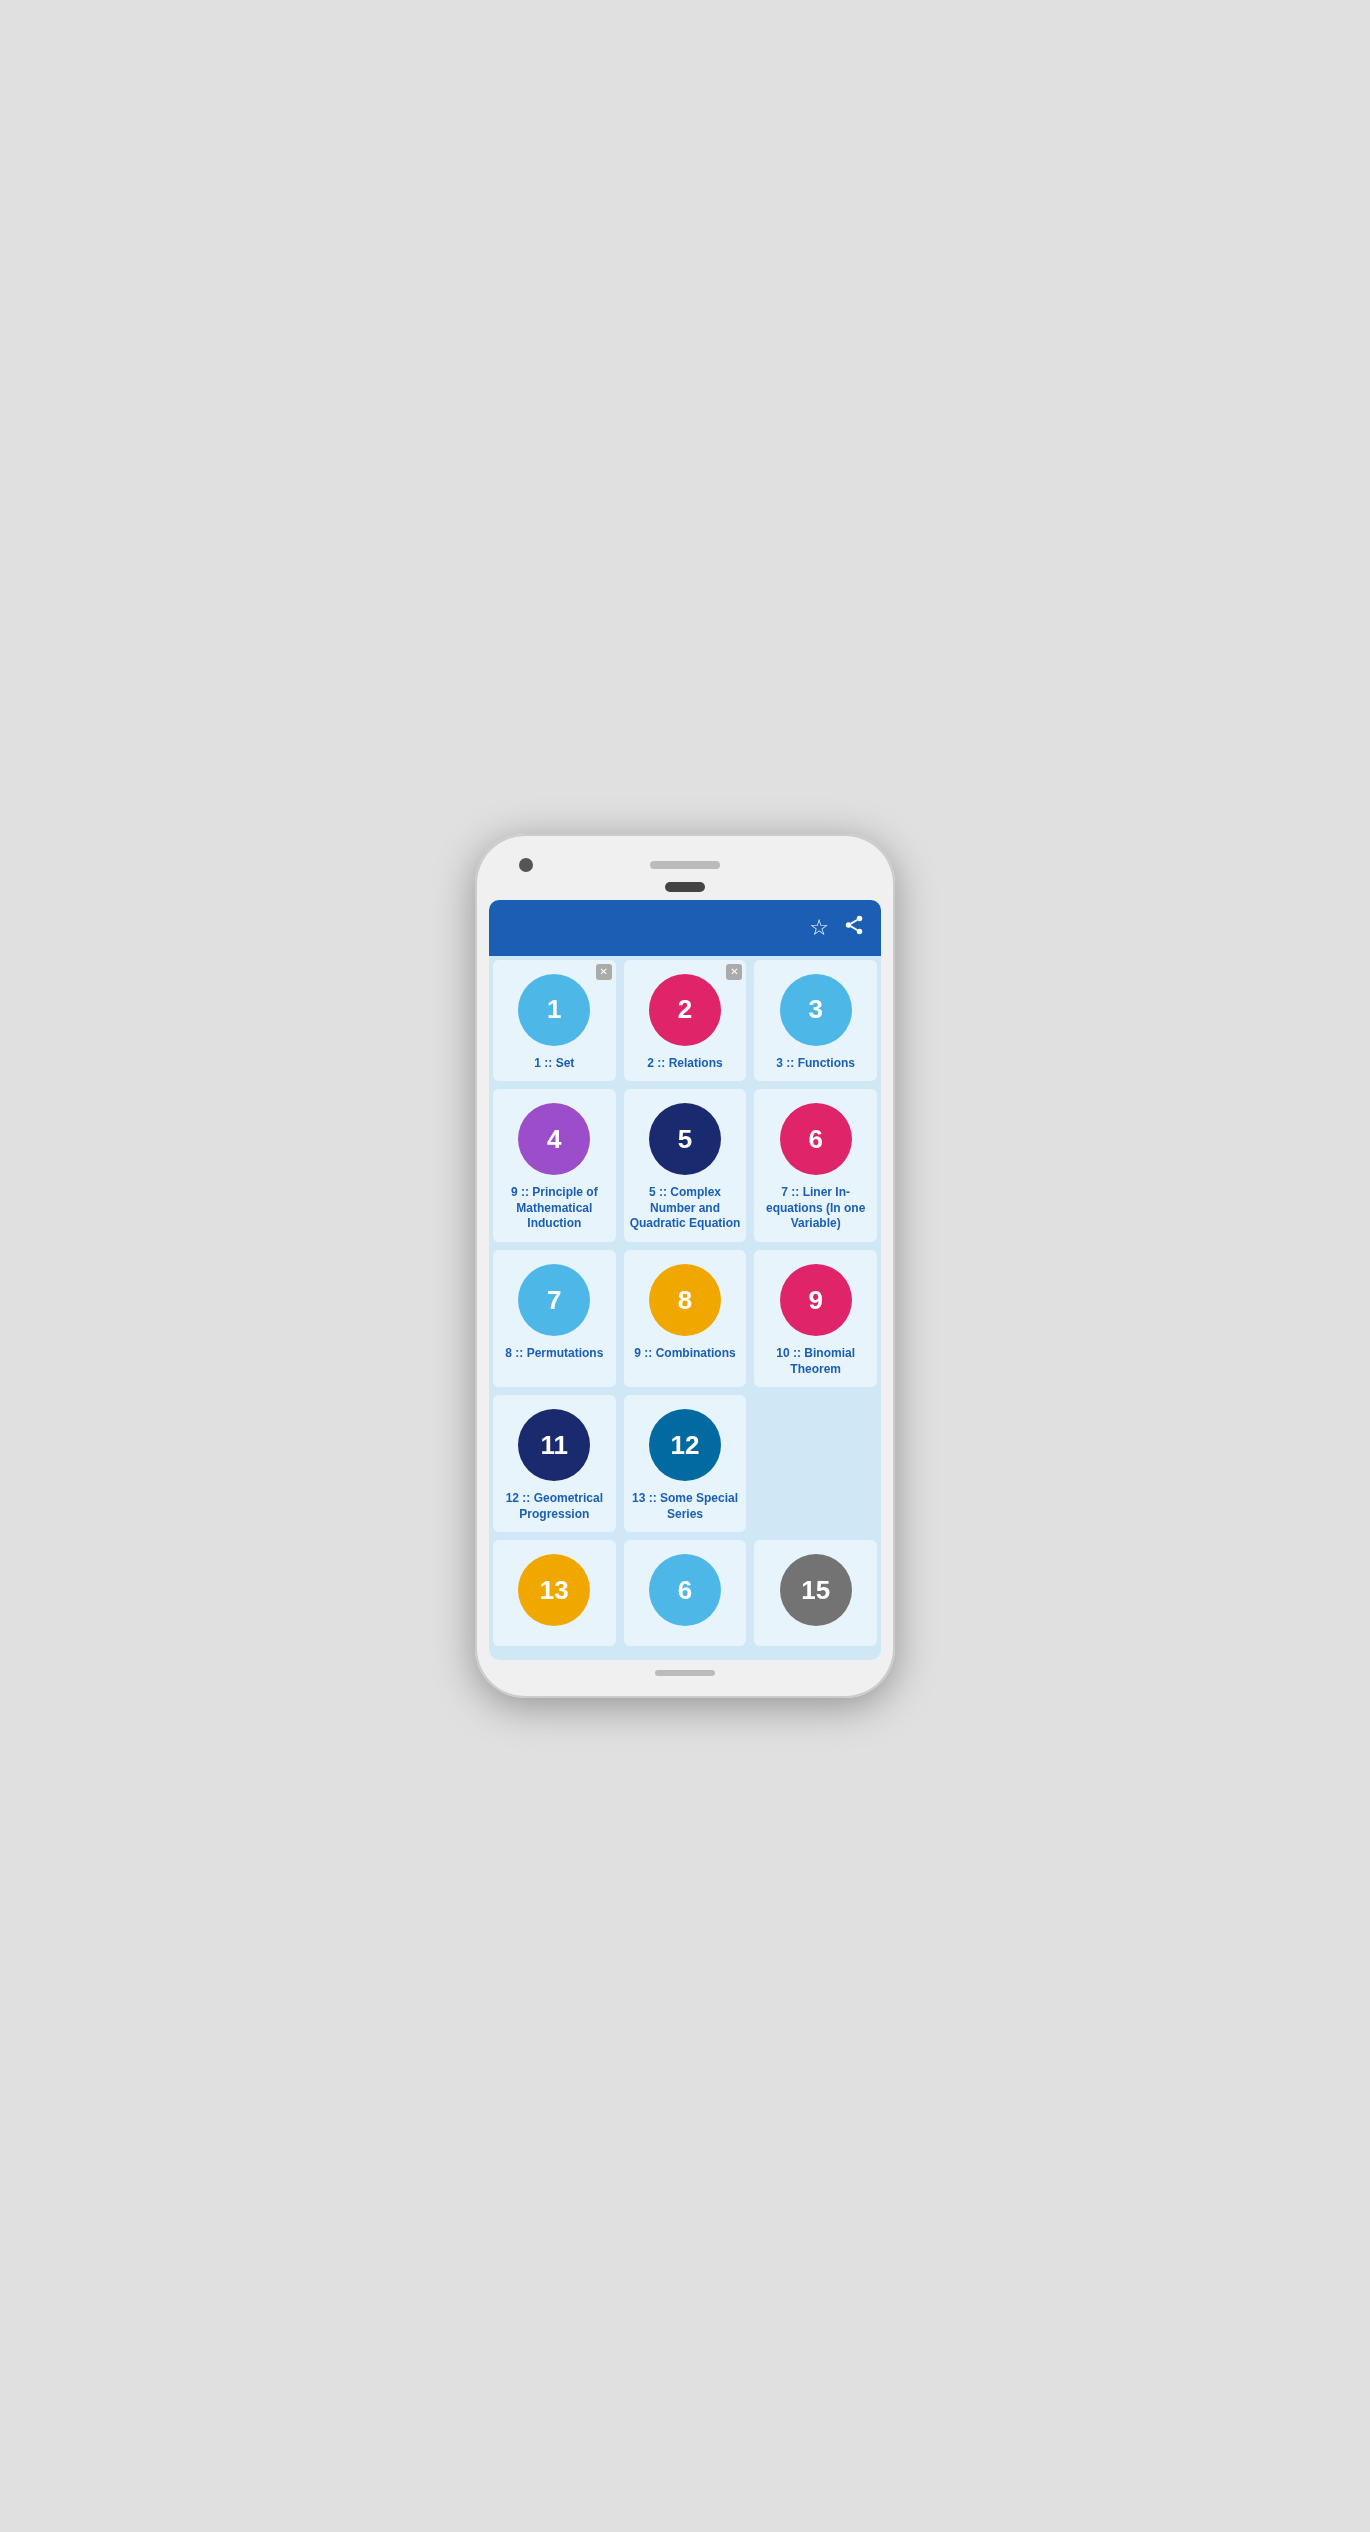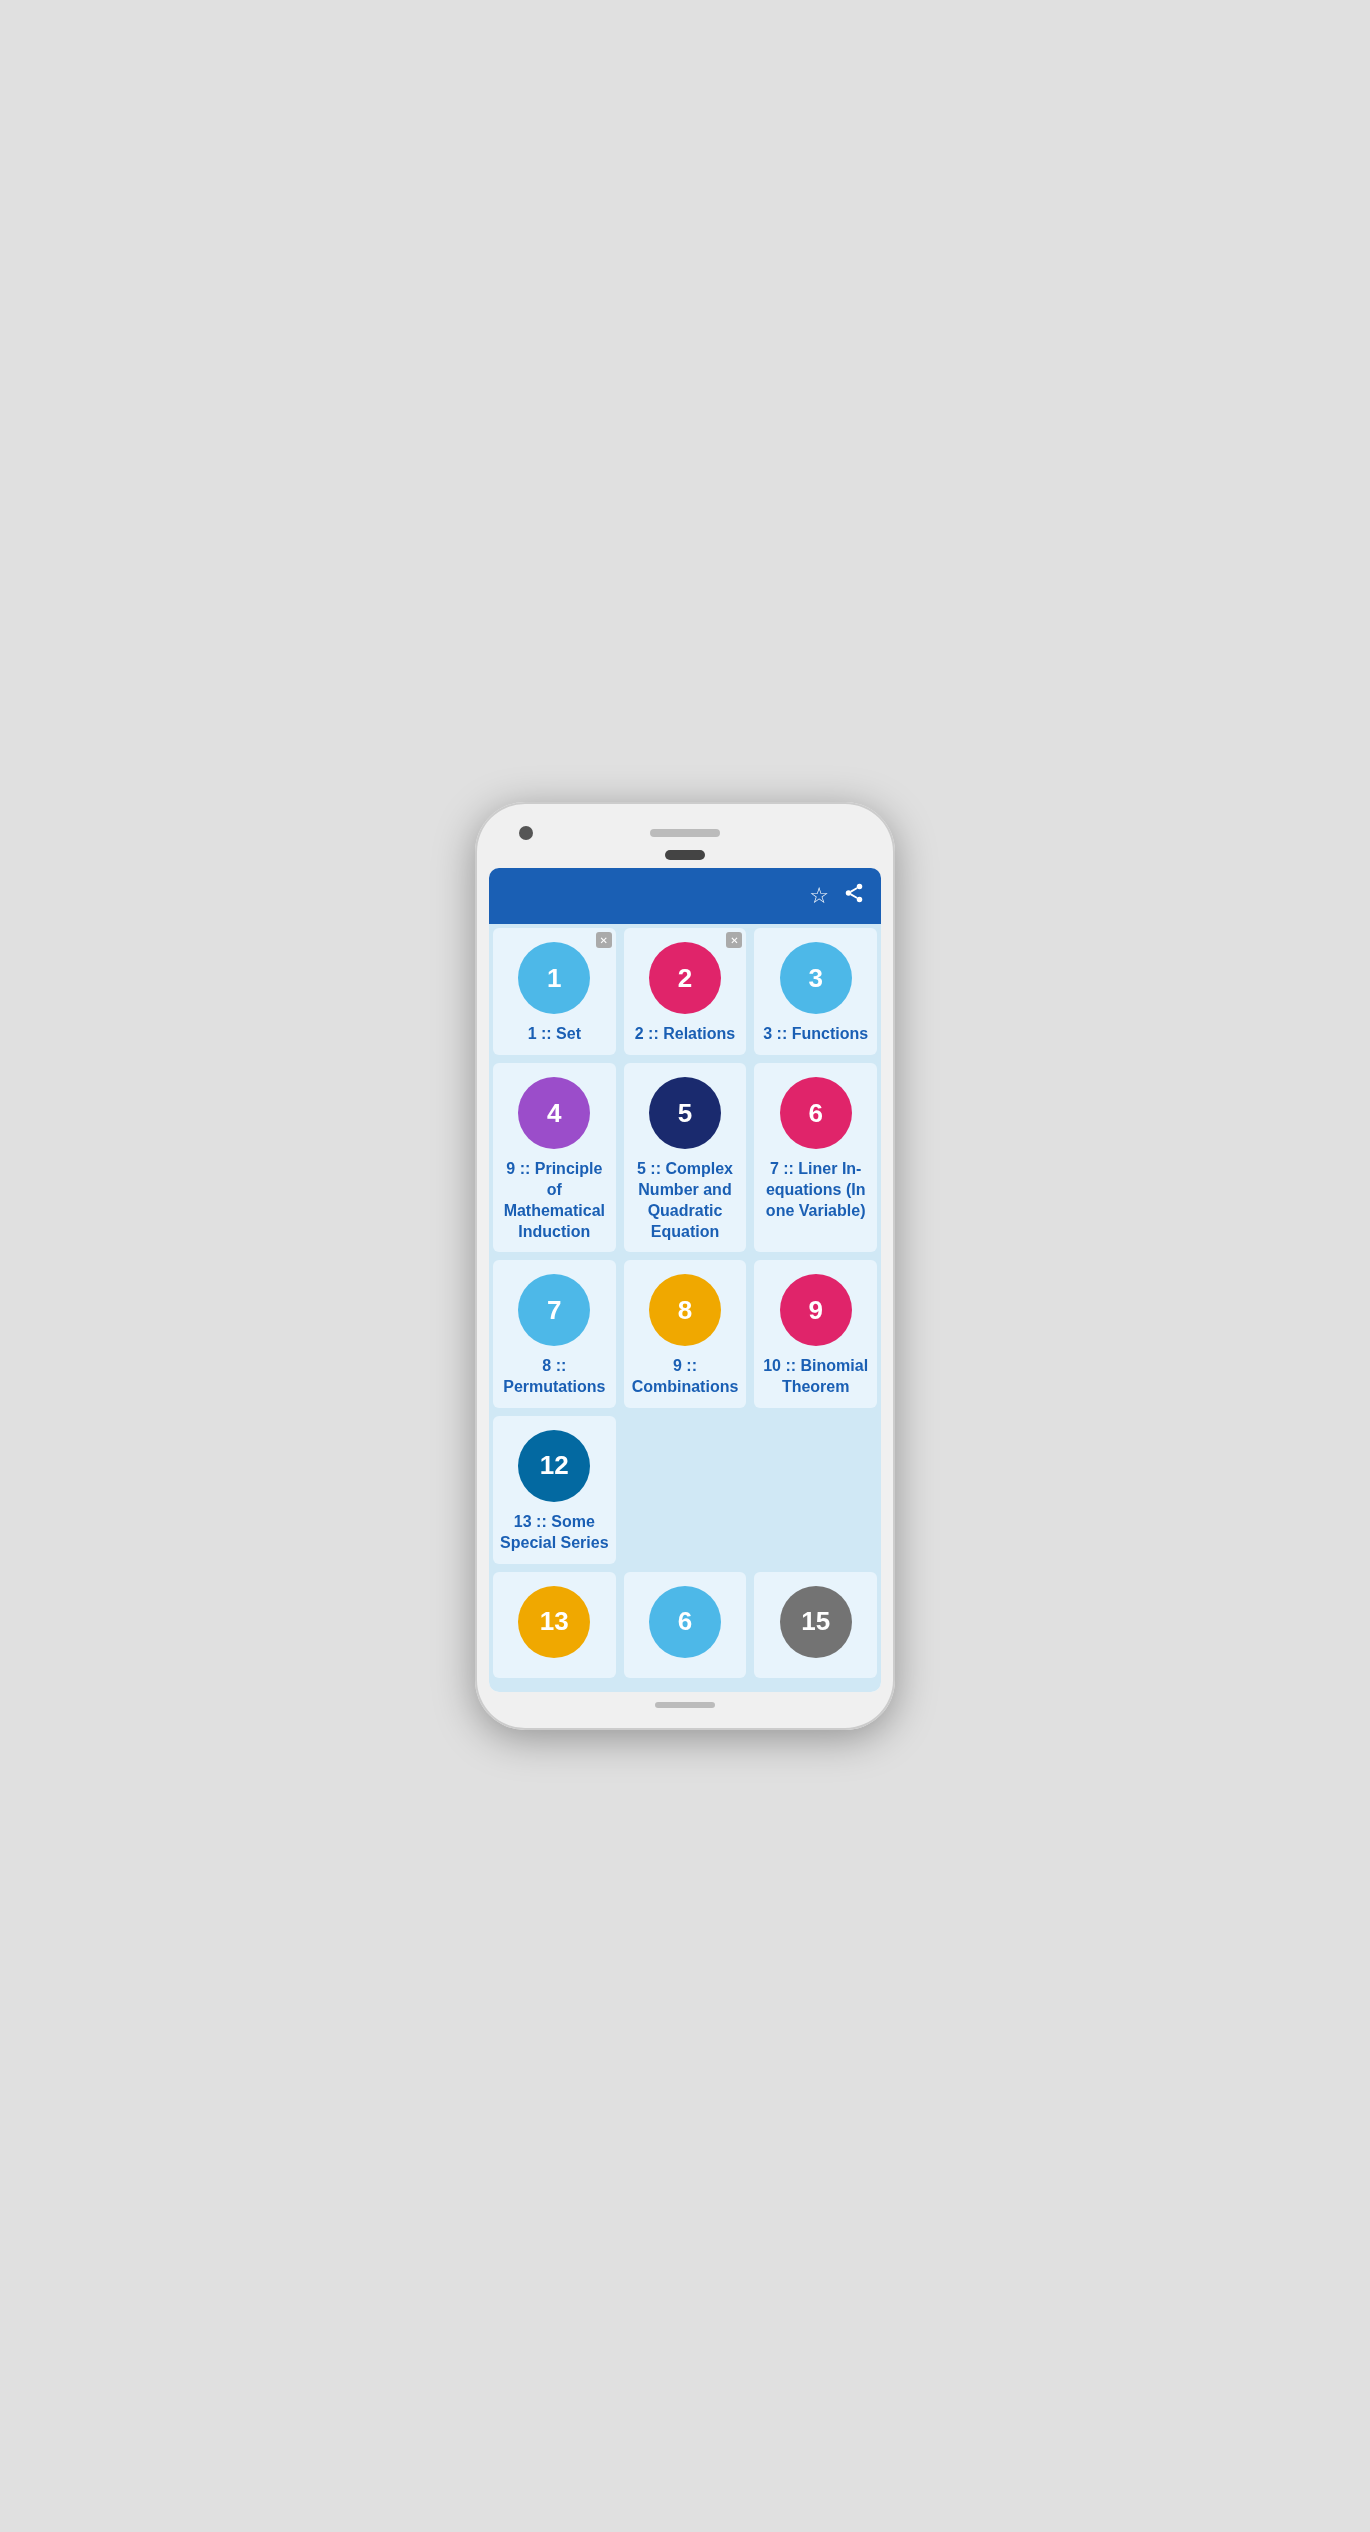--- a/index.html
+++ b/index.html
@@ -108,21 +108,21 @@
       display: flex;
       align-items: center;
       justify-content: center;
       color: #fff;
       font-size: 26px;
       font-weight: 700;
       margin-bottom: 10px;
     }
     .item-label {
       color: #1a5fb4;
-      font-size: 16px;
+      font-size: 12px;
       font-weight: 600;
       text-align: center;
       line-height: 1.3;
     }
     .bottom-row {
       display: grid;
       grid-template-columns: repeat(3, 1fr);
       gap: 0;
       background: #d0e8f5;
       padding-bottom: 10px;
@@ -216,20 +216,25 @@
       <div class="circle" style="background:#f0a800">8</div>
       <div class="item-label">9 :: Combinations</div>
     </div>
         <div class="grid-item">
 
       <div class="circle" style="background:#e0246a">9</div>
       <div class="item-label">10 :: Binomial Theorem</div>
     </div>
         <div class="grid-item">
 
+      <div class="circle" style="background:#1a2a6e">11</div>
+      <div class="item-label">12 :: Geometrical Progression</div>
+    </div>
+        <div class="grid-item">
+
       <div class="circle" style="background:#0369a1">12</div>
       <div class="item-label">13 :: Some Special Series</div>
     </div>
       </div>
 
     <div class="bottom-row" id="bottom-row">
     <div class="bottom-item">
       <div class="circle" style="background:#f0a800">13</div>
 
     </div>

